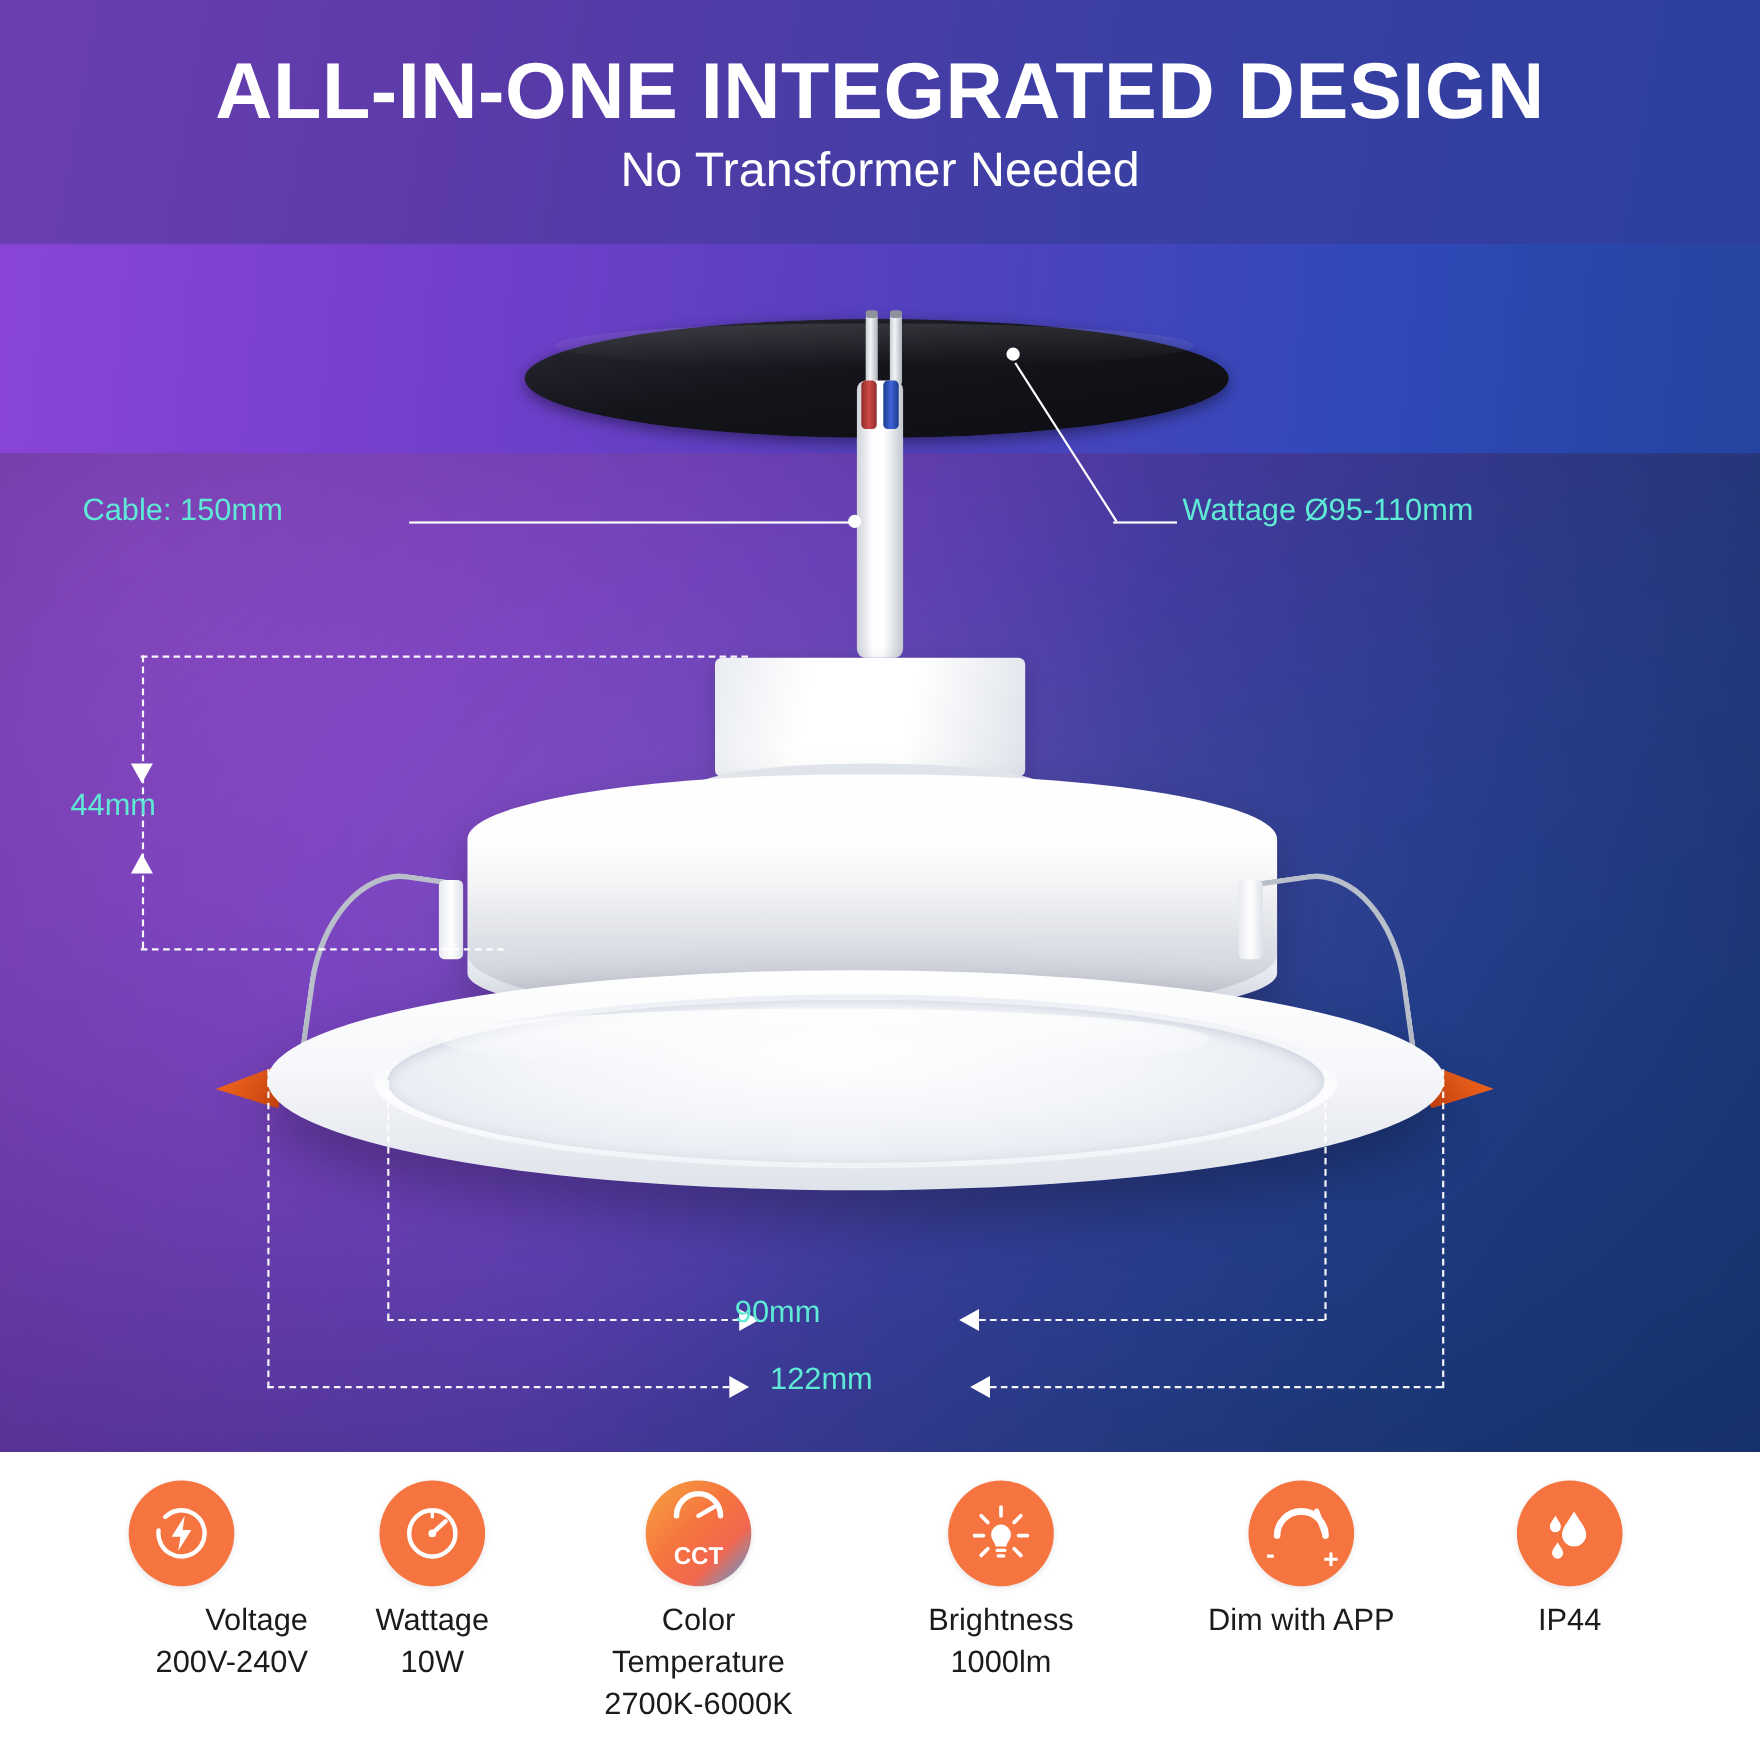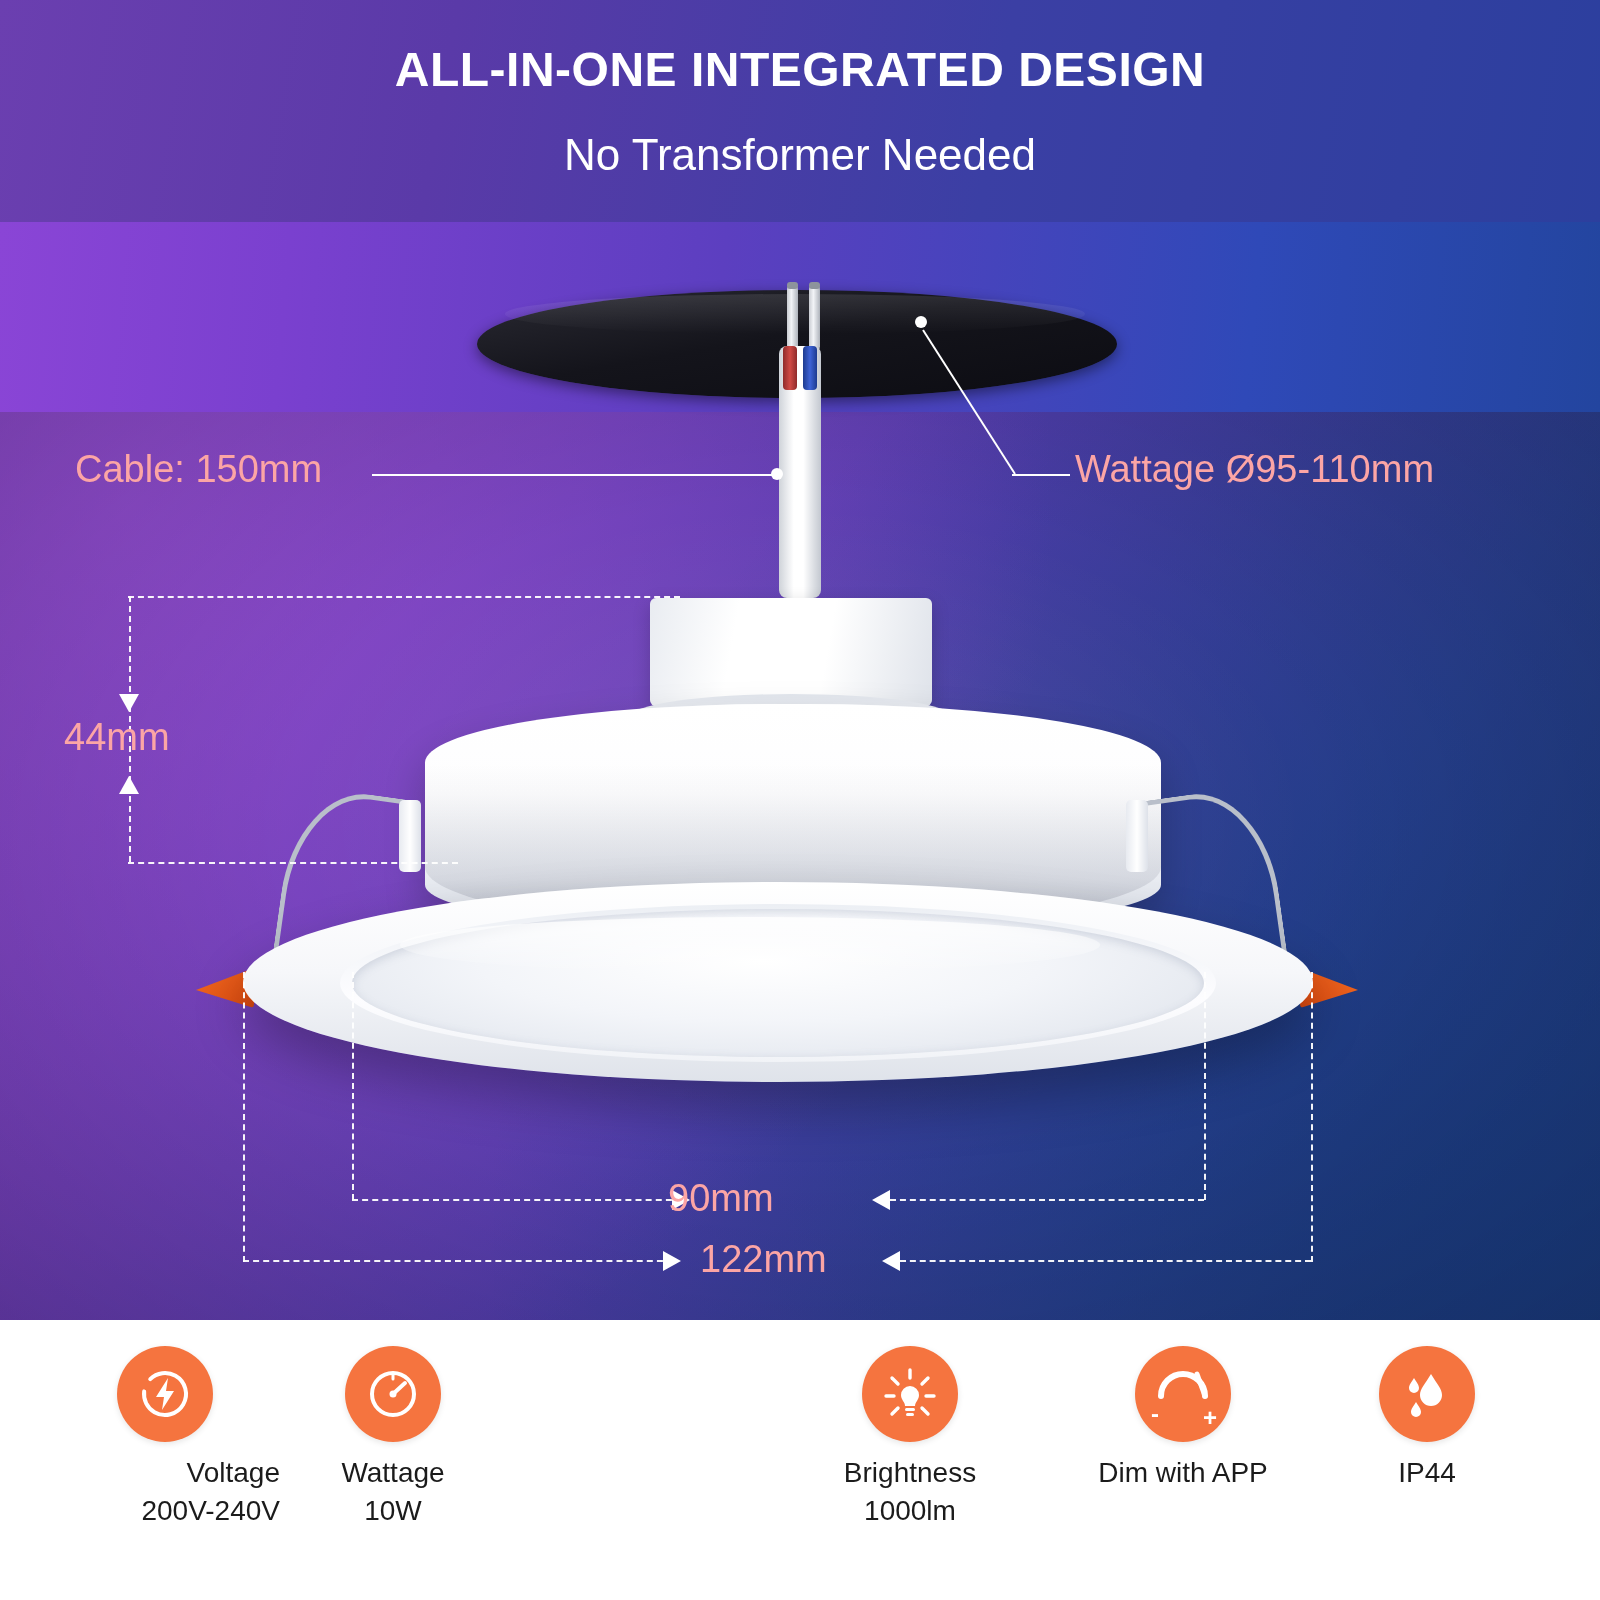--- a/index.html
+++ b/index.html
@@ -30,21 +30,21 @@
     position:absolute;left:0;top:1320px;width:1600px;height:280px;background:#ffffff;
   }
   .vign{
     position:absolute;left:0;top:412px;width:1600px;height:910px;
     background:radial-gradient(ellipse at 50% 45%, rgba(255,255,255,.08) 0%, rgba(0,0,0,.0) 45%, rgba(0,0,0,.18) 100%);
   }
 
   
   .title{
     position:absolute;left:0;top:42px;width:1600px;text-align:center;
-    color:#fff;font-size:48px;font-weight:bold;letter-spacing:.5px;
+    color:#fff;font-size:72px;font-weight:bold;letter-spacing:.5px;
   }
   .subtitle{
     position:absolute;left:0;top:130px;width:1600px;text-align:center;
     color:#fff;font-size:44px;font-weight:normal;
   }
 
   
   .stage{position:absolute;left:0;top:412px;width:1600px;height:910px;}
 
   
@@ -129,21 +129,21 @@
     position:absolute;left:1152px;top:380px;width:120px;height:180px;
     border-right:5px solid #b9bfca;border-top:5px solid #b9bfca;
     border-radius:0 60% 0 0;transform:rotate(-8deg);
   }
   .clip-post-l{position:absolute;left:399px;top:388px;width:22px;height:72px;border-radius:5px;background:linear-gradient(90deg,#e7eaf0,#ffffff,#dde1e9);}
   .clip-post-r{position:absolute;left:1126px;top:388px;width:22px;height:72px;border-radius:5px;background:linear-gradient(90deg,#e7eaf0,#ffffff,#dde1e9);}
   .clip-tip-l{position:absolute;left:196px;top:556px;width:58px;height:40px;background:linear-gradient(135deg,#f26a21,#d9480f);clip-path:polygon(0 55%,100% 0,100% 100%);border-radius:4px;}
   .clip-tip-r{position:absolute;left:1300px;top:556px;width:58px;height:40px;background:linear-gradient(225deg,#f26a21,#d9480f);clip-path:polygon(0 0,100% 55%,0 100%);border-radius:4px;}
 
   
-  .label{position:absolute;color:#fca5a5;font-size:38px;white-space:nowrap;}
+  .label{position:absolute;color:#5eead4;font-size:28px;white-space:nowrap;}
 
   .lead{position:absolute;background:#fff;height:2px;}
   .dot{position:absolute;width:12px;height:12px;border-radius:50%;background:#fff;}
 
   .dash-h{position:absolute;height:0;border-top:2px dashed #ffffff;opacity:.95;}
   .dash-v{position:absolute;width:0;border-left:2px dashed #ffffff;opacity:.95;}
 
   .arrow{position:absolute;width:0;height:0;}
   .arr-right{border-top:10px solid transparent;border-bottom:10px solid transparent;border-left:18px solid #fff;}
   .arr-left{border-top:10px solid transparent;border-bottom:10px solid transparent;border-right:18px solid #fff;}
@@ -264,20 +264,33 @@
         <circle cx="31" cy="31" r="3.5" fill="#fff"></circle>
         <path d="M31 10 v6" stroke="#fff" stroke-width="3" stroke-linecap="round"></path>
       </svg>
     </div>
     <div class="ftxt">
       <span>Wattage</span>
       <span class="l2">10W</span>
     </div>
   </div>
 
+  <div class="feature" style="left:520px;top:8px;">
+    <div class="fic" style="position:relative;overflow:hidden;background:linear-gradient(135deg,#f7a33f 0%,#f5743f 45%,#f2674f 70%,#4aa3e8 100%);">
+      <svg width="72" height="72" viewBox="0 0 72 72" style="position:absolute;left:12px;top:2px;">
+        <path d="M16 30 A20 20 0 0 1 56 30" fill="none" stroke="#fff" stroke-width="5" stroke-linecap="round"></path>
+        <path d="M36 30 L50 22" stroke="#fff" stroke-width="4" stroke-linecap="round"></path>
+      </svg>
+      <div style="position:absolute;left:0;right:0;bottom:14px;text-align:center;color:#fff;font-size:22px;font-weight:bold;">CCT</div>
+    </div>
+    <div class="ftxt">
+      <span>Color Temperature</span>
+      <span class="l2">2700K-6000K</span>
+    </div>
+  </div>
 
   <div class="feature" style="left:795px;top:8px;">
     <div class="fic">
       <svg width="64" height="64" viewBox="0 0 64 64">
         <path d="M32 24 a9 9 0 0 1 9 9 c0 5 -4 7 -4 11 h-10 c0 -4 -4 -6 -4 -11 a9 9 0 0 1 9 -9 z" fill="#fff"></path>
         <rect x="27" y="46" width="10" height="3" rx="1.5" fill="#fff"></rect>
         <rect x="28" y="51" width="8" height="3" rx="1.5" fill="#fff"></rect>
         <g stroke="#fff" stroke-width="3.4" stroke-linecap="round">
           <path d="M32 8 v8"></path>
             <path d="M14 16 l6 6"></path>

